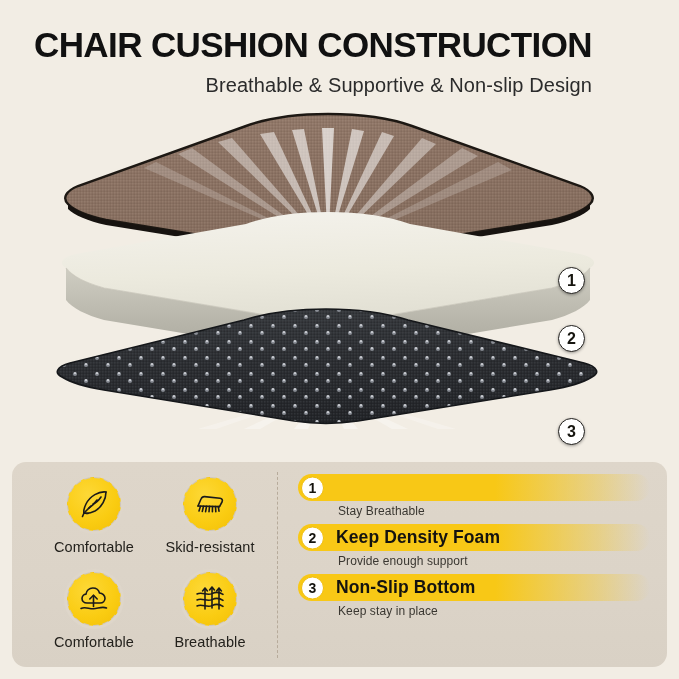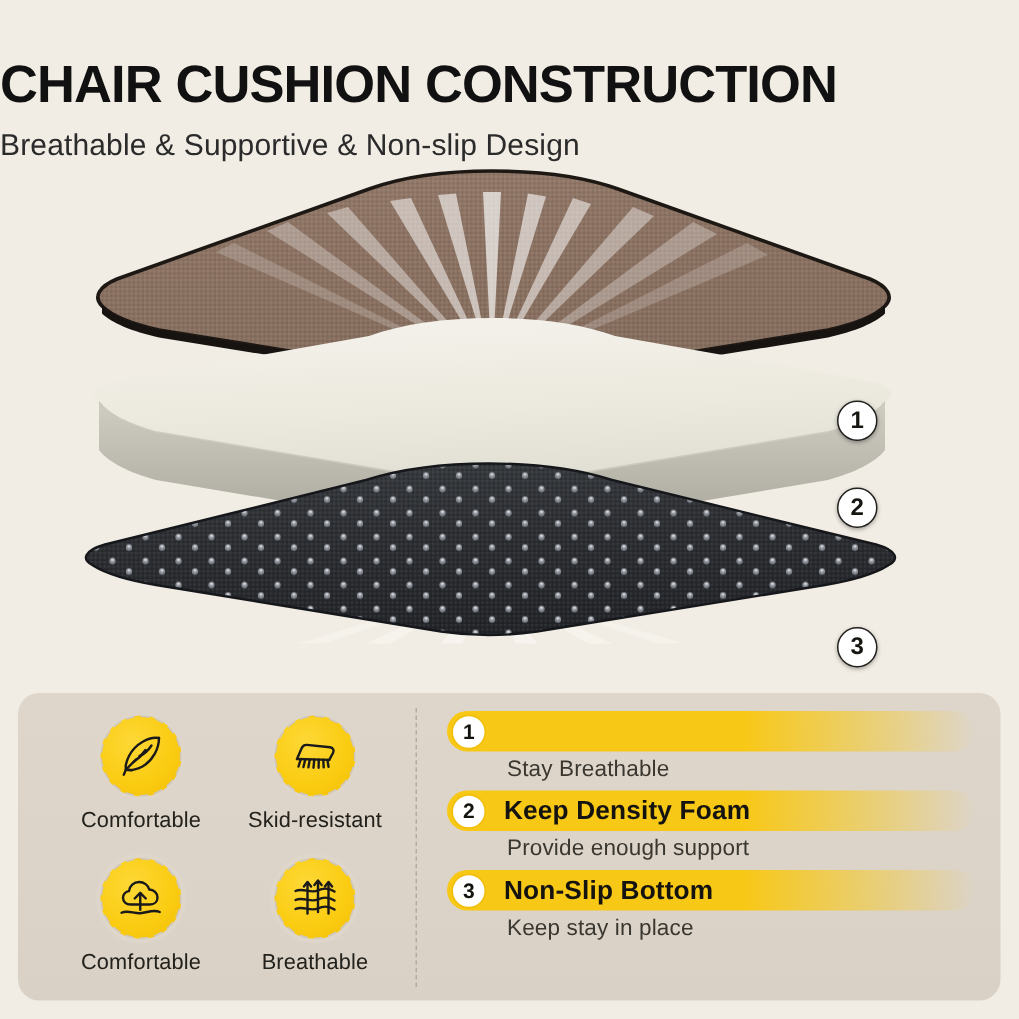--- a/index.html
+++ b/index.html
@@ -5,21 +5,21 @@
   html,body{margin:0;padding:0;}
   body{
     width:679px;height:679px;overflow:hidden;
     background:#f2ede4;
     font-family:"Liberation Sans", sans-serif;
     position:relative;
   }
   .stage{position:absolute;inset:0;}
 
   
-  .header{position:absolute;left:0;top:0;width:592px;text-align:left;margin-top:12px;}
+  .header{position:absolute;left:0;top:0;width:592px;text-align:right;}
   .title{
     margin:0;padding-top:24px;
     font-size:35px;line-height:42px;font-weight:bold;
     letter-spacing:-0.6px;color:#111111;
     font-family:"Liberation Sans", sans-serif;
   }
   .subtitle{
     margin:0;padding-top:6px;
     font-size:20px;line-height:26px;font-weight:normal;
     color:#2b2b2b;letter-spacing:0.1px;
@@ -98,21 +98,21 @@
     background:#ffffff;border:1.6px solid #f0bd08;box-sizing:border-box;
     display:flex;align-items:center;justify-content:center;
     font-size:14px;font-weight:bold;color:#14130e;
   }
   .pill-text{
     padding-left:38px;font-size:17.5px;font-weight:bold;color:#141310;
     letter-spacing:.1px;white-space:nowrap;
   }
   .feature-sub{
     padding-left:40px;margin-top:3px;margin-bottom:6px;
-    font-size:15px;color:#3a3731;letter-spacing:.1px;white-space:nowrap;
+    font-size:12px;color:#3a3731;letter-spacing:.1px;white-space:nowrap;
   }
 </style>
 </head>
 <body>
 
 <div class="stage">
 
   <div class="header">
     <h1 class="title">CHAIR CUSHION CONSTRUCTION</h1>
     <p class="subtitle">Breathable &amp; Supportive &amp; Non-slip Design</p>

